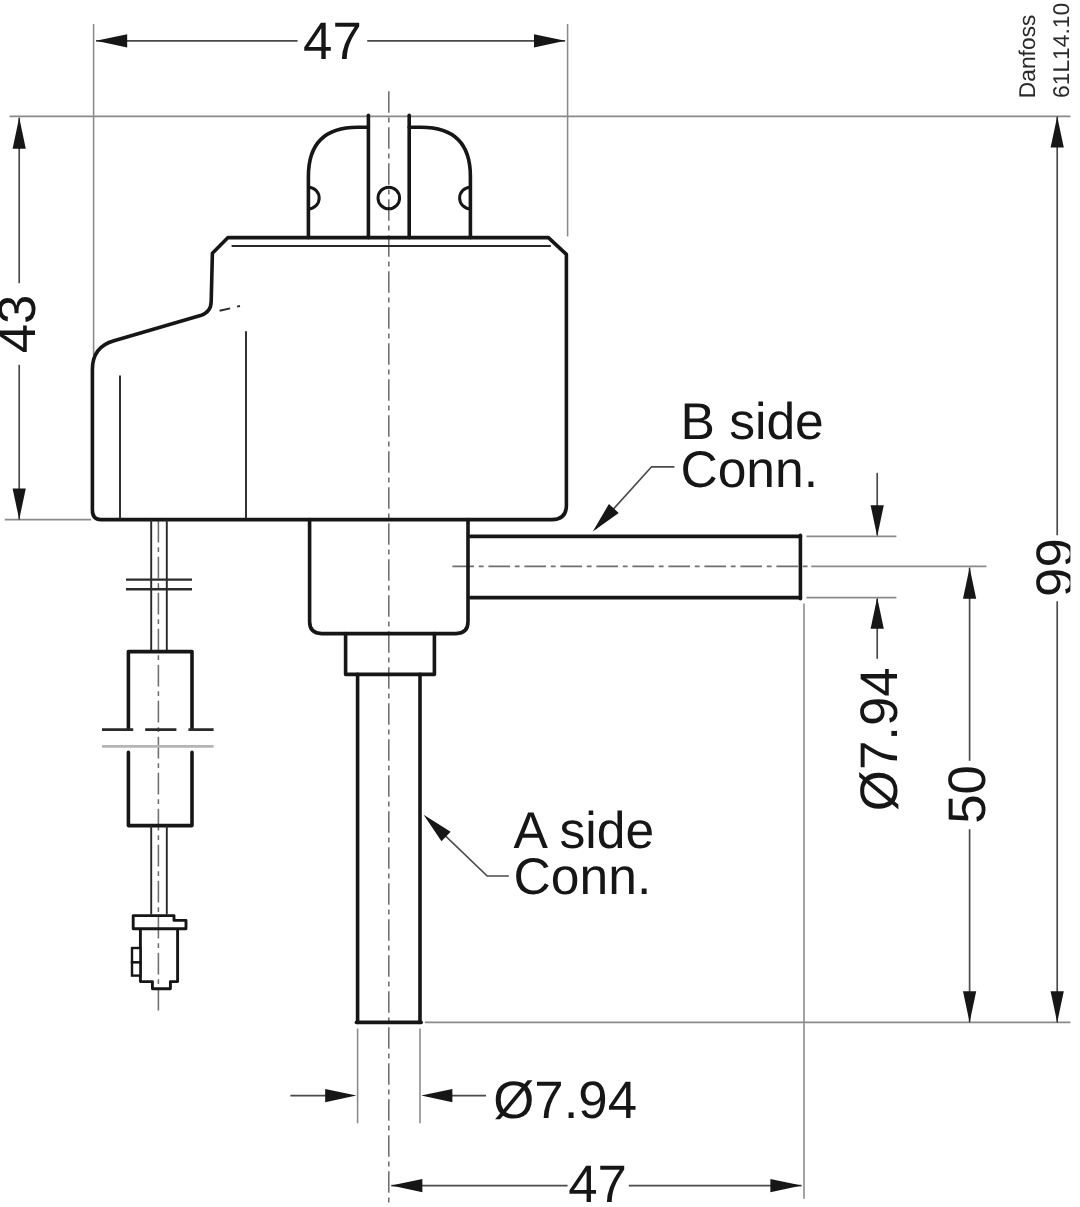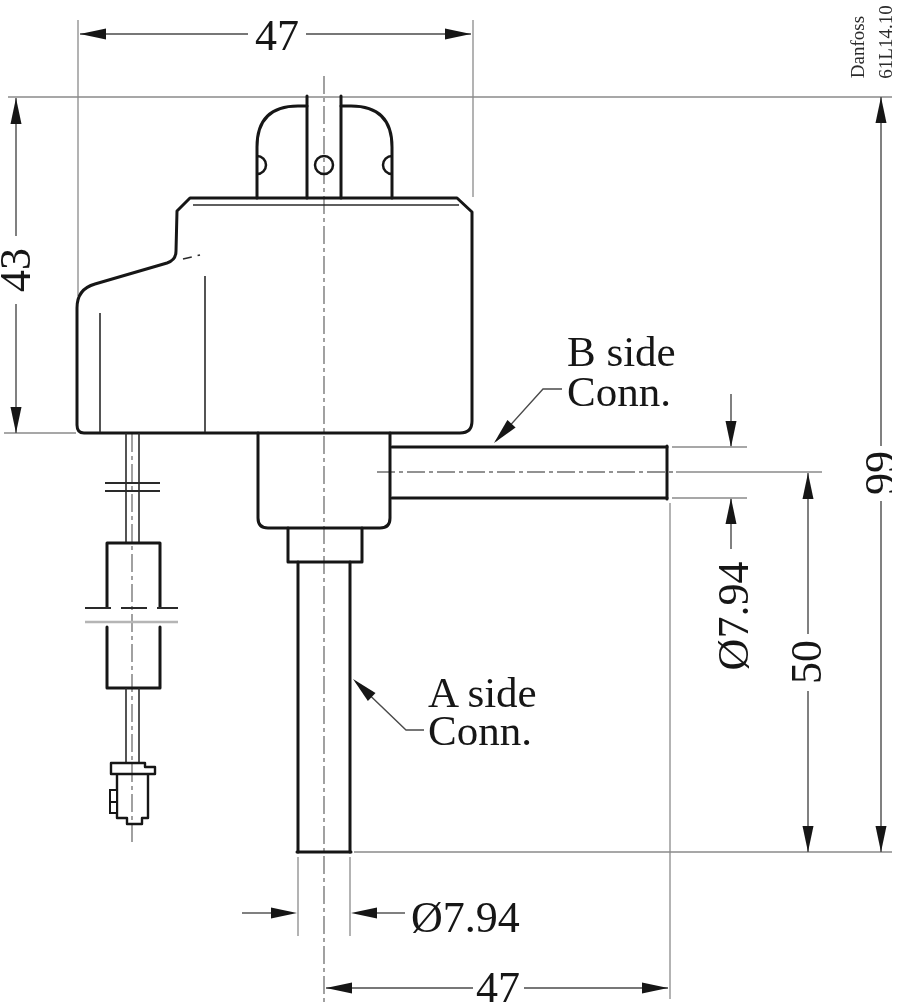--- a/index.html
+++ b/index.html
@@ -1,17 +1,17 @@
 <!DOCTYPE html>
 <html><head>
 <meta charset="utf-8">
 <style>
   html,body{margin:0;padding:0;background:#fff;}
   .stage{position:relative;width:892px;height:1006px;background:#ffffff;overflow:hidden;
-         font-family:Liberation Serif, serif;}
+         font-family:Liberation Sans, sans-serif;}
   svg{display:block;}
   text{fill:#161616;}
   .dim-text{font-size:44px;}
   .label-text{font-size:43px;}
   .brand-text{font-size:19px;fill:#2a2a2a;}
   .outline{stroke:#161616;stroke-width:3;fill:none;stroke-linejoin:round;stroke-linecap:round;}
   .outline-med{stroke:#161616;stroke-width:2.4;fill:none;stroke-linejoin:round;}
   .thin{stroke:#2a2a2a;stroke-width:1.6;fill:none;}
   .ext{stroke:#8a8a8a;stroke-width:1.3;fill:none;}
   .dimline{stroke:#4a4a4a;stroke-width:1.4;fill:none;}

